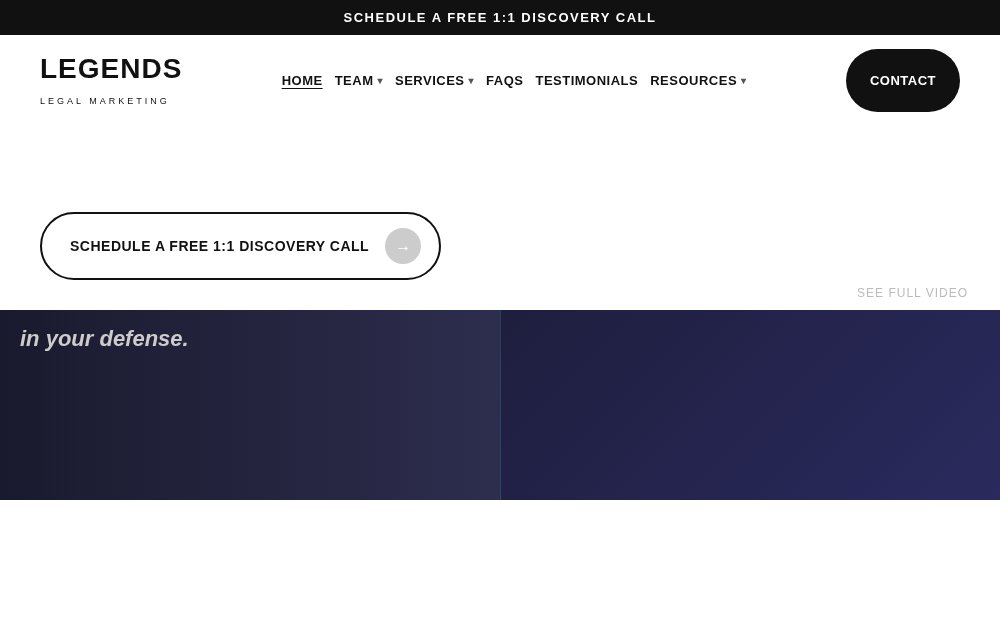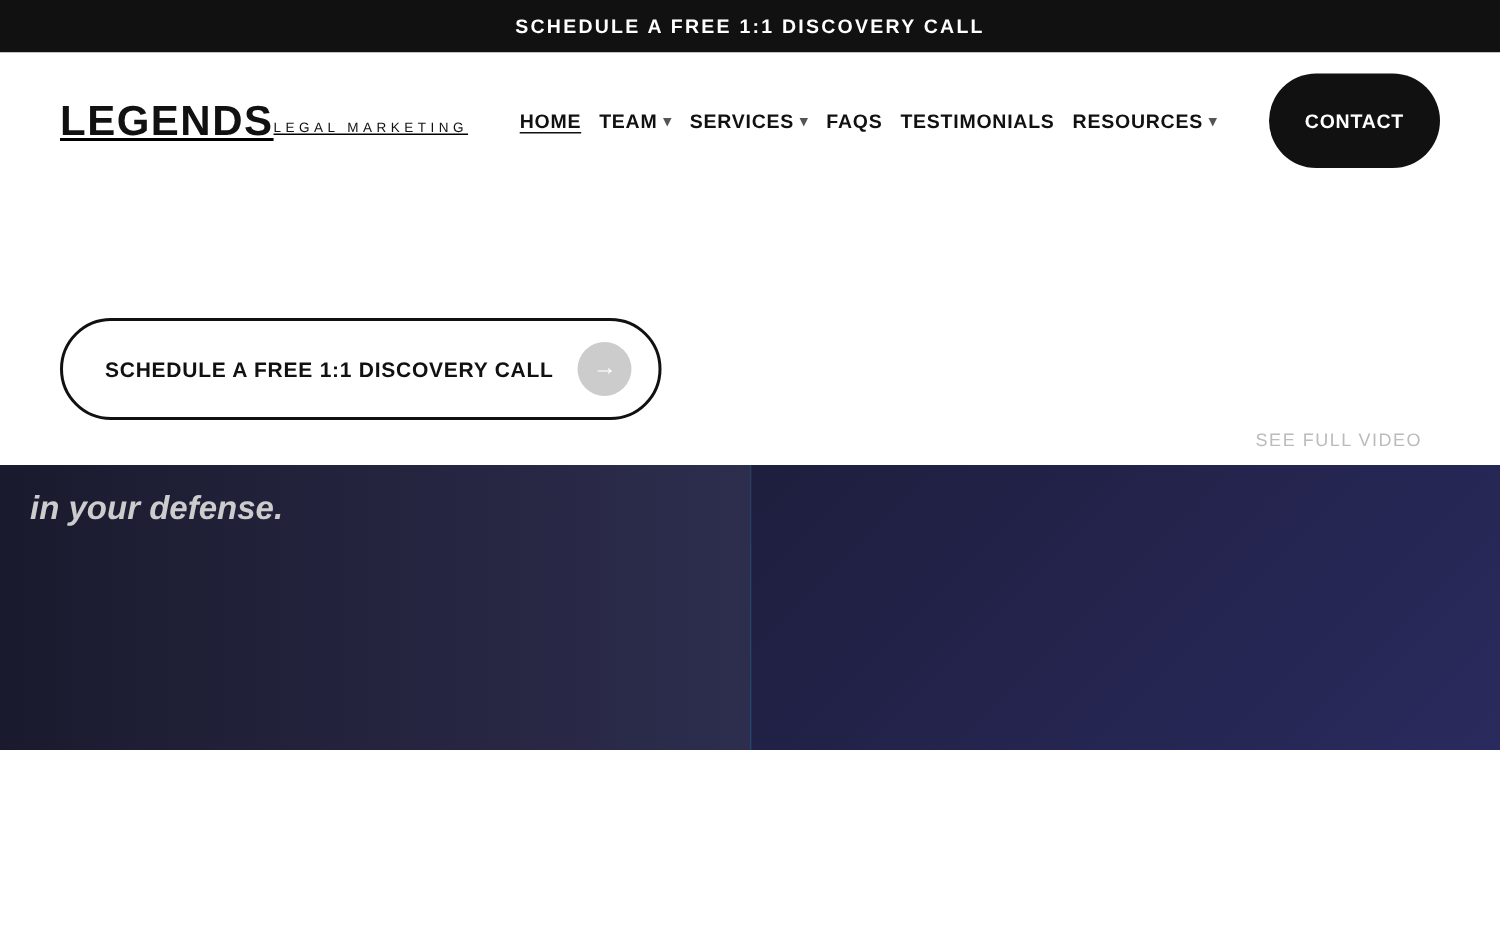--- a/index.html
+++ b/index.html
@@ -21,23 +21,22 @@
       display: flex;
       align-items: center;
       justify-content: space-between;
       padding: 14px 40px;
       background: #fff;
       border-bottom: none;
     }
 
     .logo-container {
       display: flex;
-      flex-direction: row;
+      flex-direction: column;
       line-height: 1;
-      text-decoration: underline;
     }
 
     .logo-main {
       font-size: 28px;
       font-weight: 900;
       letter-spacing: 1px;
       color: #111;
       text-transform: uppercase;
     }
 
@@ -134,21 +133,21 @@
       border-radius: 50%;
       display: flex;
       align-items: center;
       justify-content: center;
       font-size: 16px;
       color: #fff;
     }
 
     .see-full-video {
       position: absolute;
-      right: 52px;
+      right: 32px;
       bottom: 10px;
       font-size: 12px;
       color: #bbb;
       letter-spacing: 1px;
       text-transform: uppercase;
       cursor: pointer;
     }
 
     
     .bottom-section {

